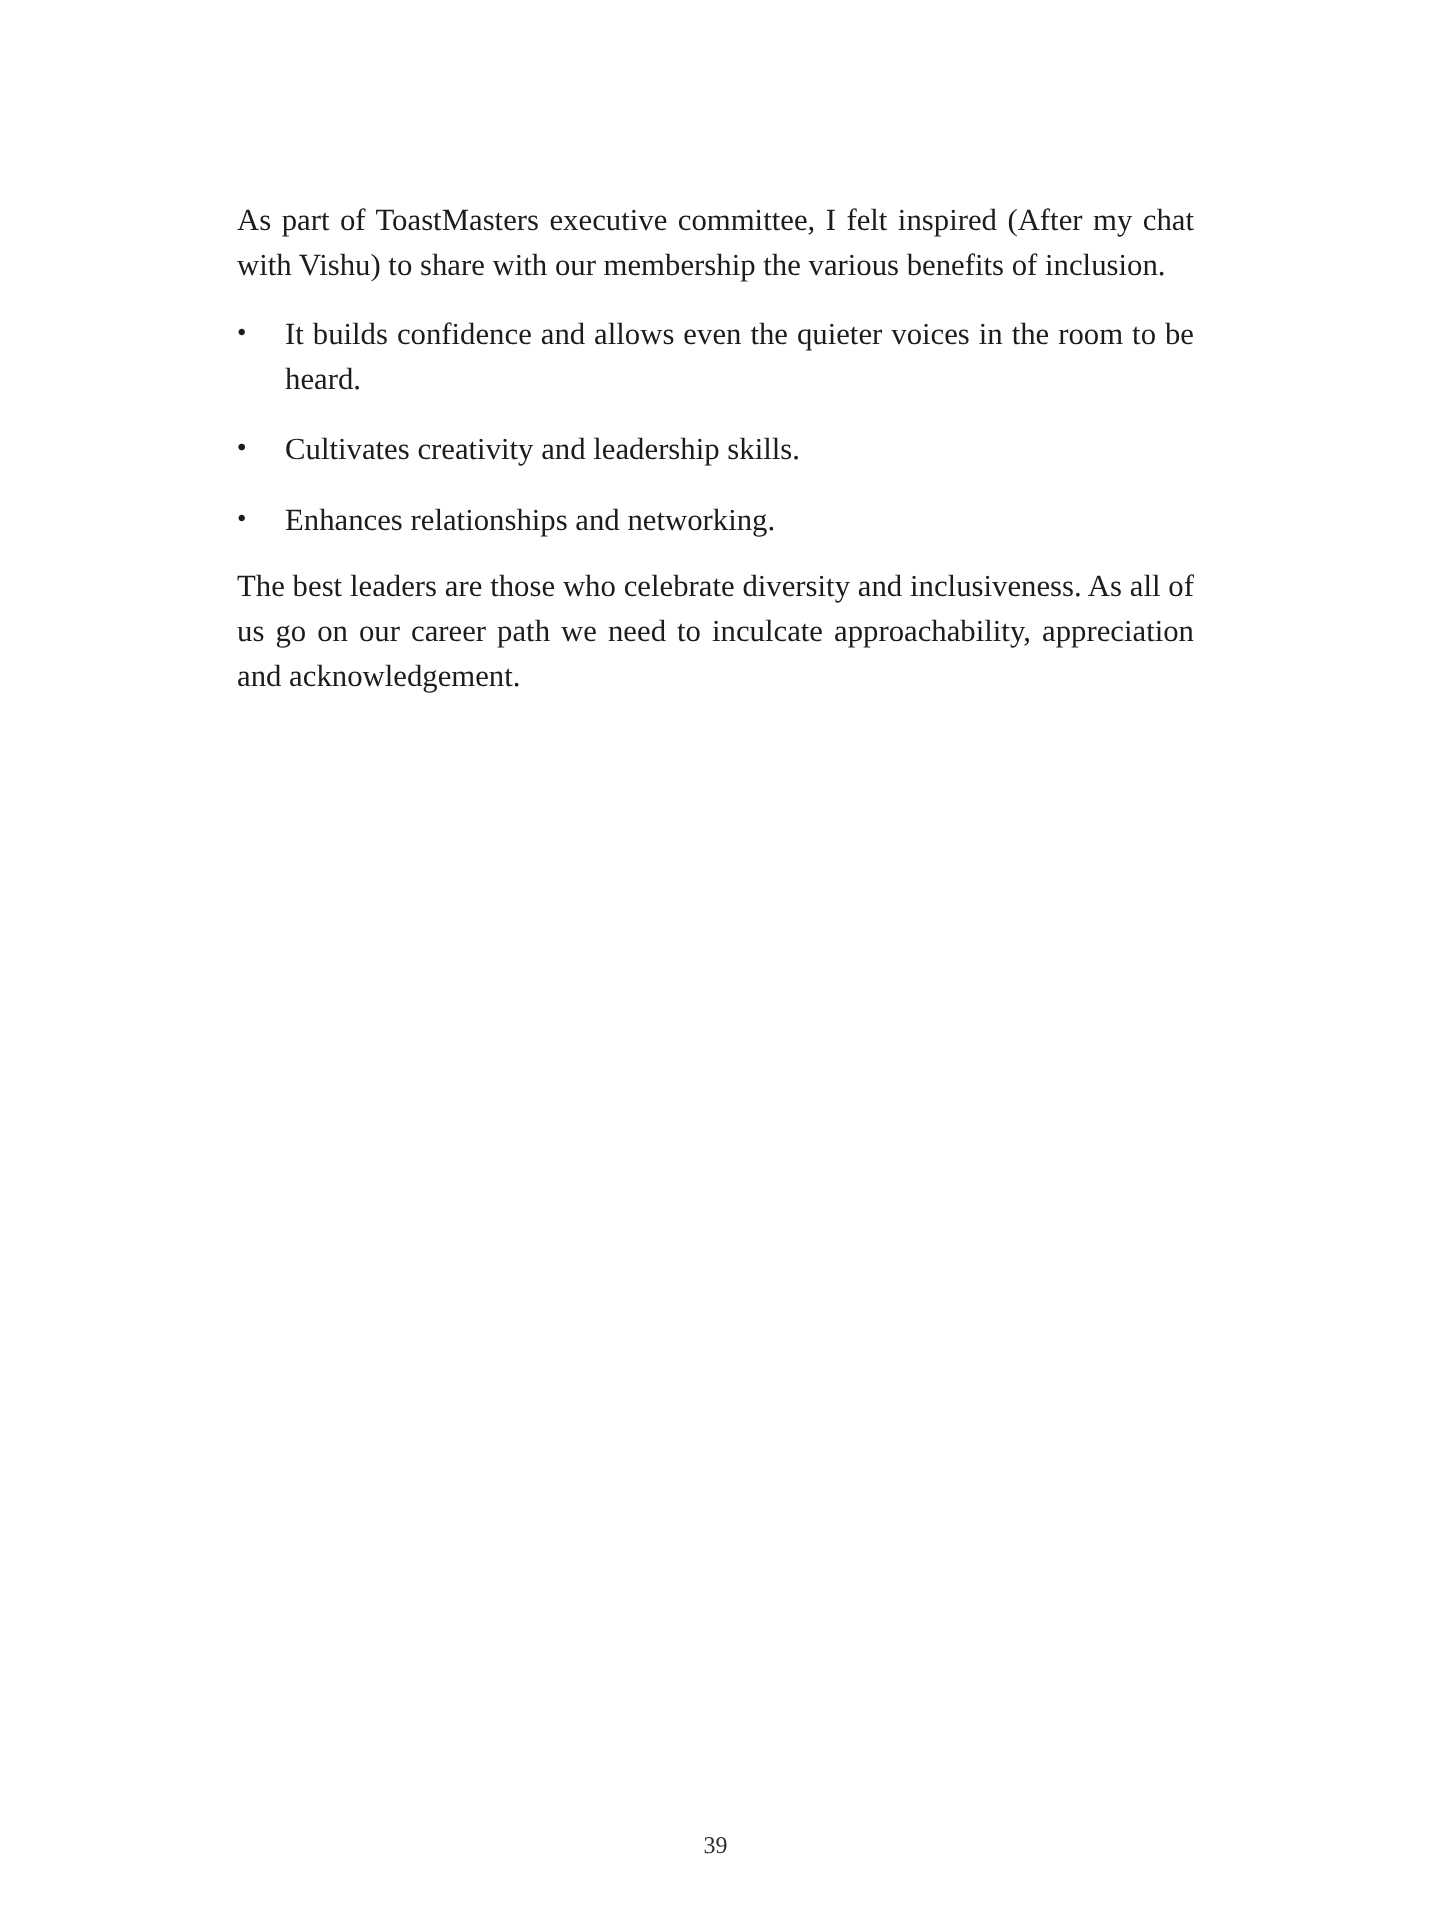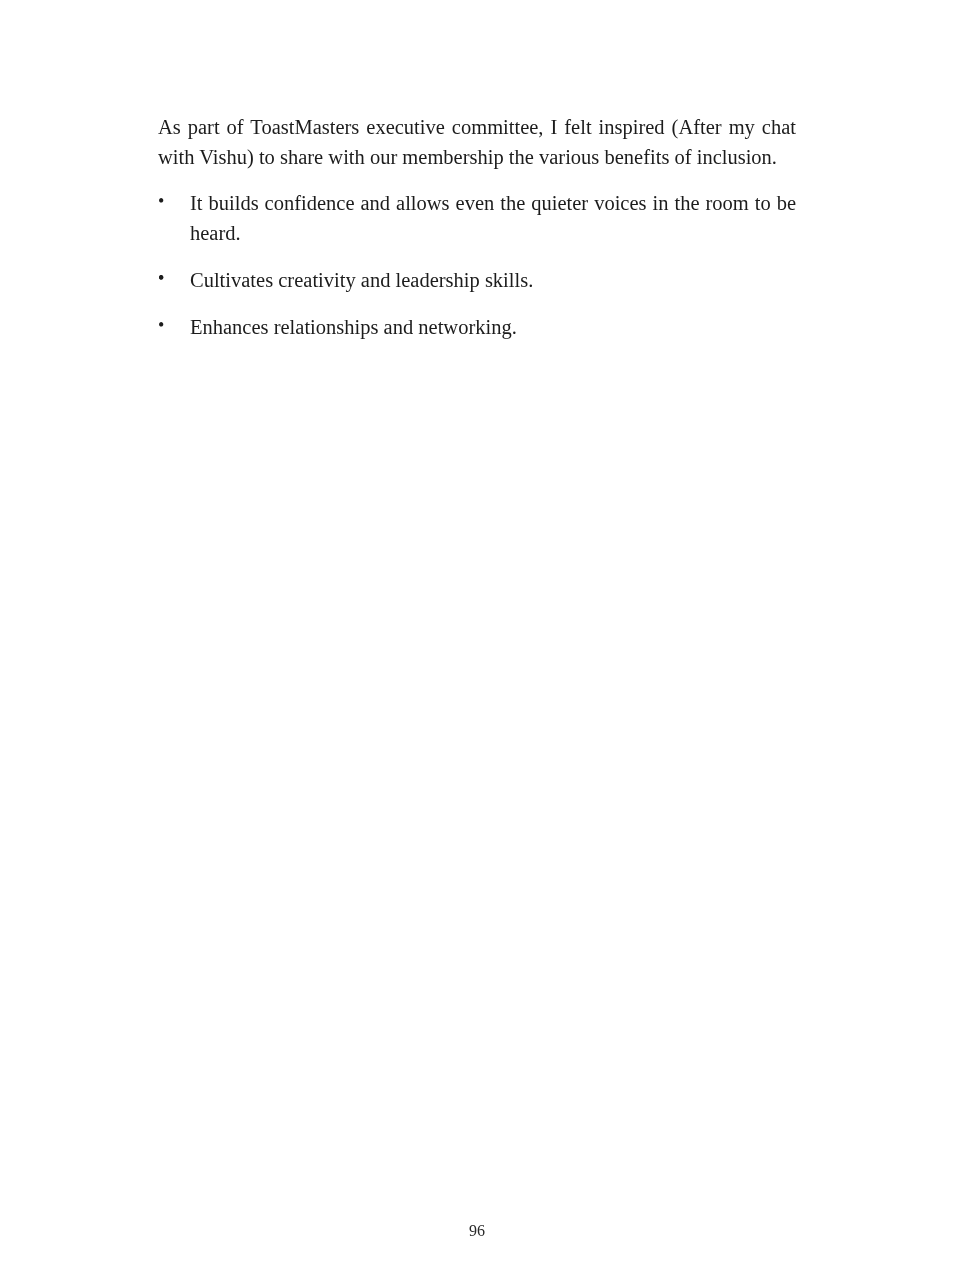--- a/index.html
+++ b/index.html
@@ -18,21 +18,21 @@
     position: absolute;
     top: 0; left: 0;
     width: 954px;
     height: 1276px;
     background: #ffffff;
     overflow: hidden;
   }
   .content {
     position: absolute;
     left: 158px;
-    top: 112px;
+    top: 132px;
     width: 638px;
   }
   p.para {
     margin: 0 0 16px 0;
     font-size: 20.5px;
     line-height: 30px;
     text-align: justify;
     text-justify: inter-word;
     color: #1c1c1c;
   }
@@ -101,18 +101,19 @@
       <li class="single">
         <span class="bullet-mark">•</span>
         <span>Cultivates creativity and leadership skills.</span>
       </li>
       <li class="single">
         <span class="bullet-mark">•</span>
         <span>Enhances relationships and networking.</span>
       </li>
     </ul>
 
+    <p class="para last">The best leaders are those who celebrate diversity and inclusiveness. As all of us go on our career path we need to inculcate approachability, appreciation and acknowledgement.</p>
 
   </div>
 
-  <div class="page-number">96</div>
+  <div class="page-number">39</div>
 
 </div>
 
 </body></html>

